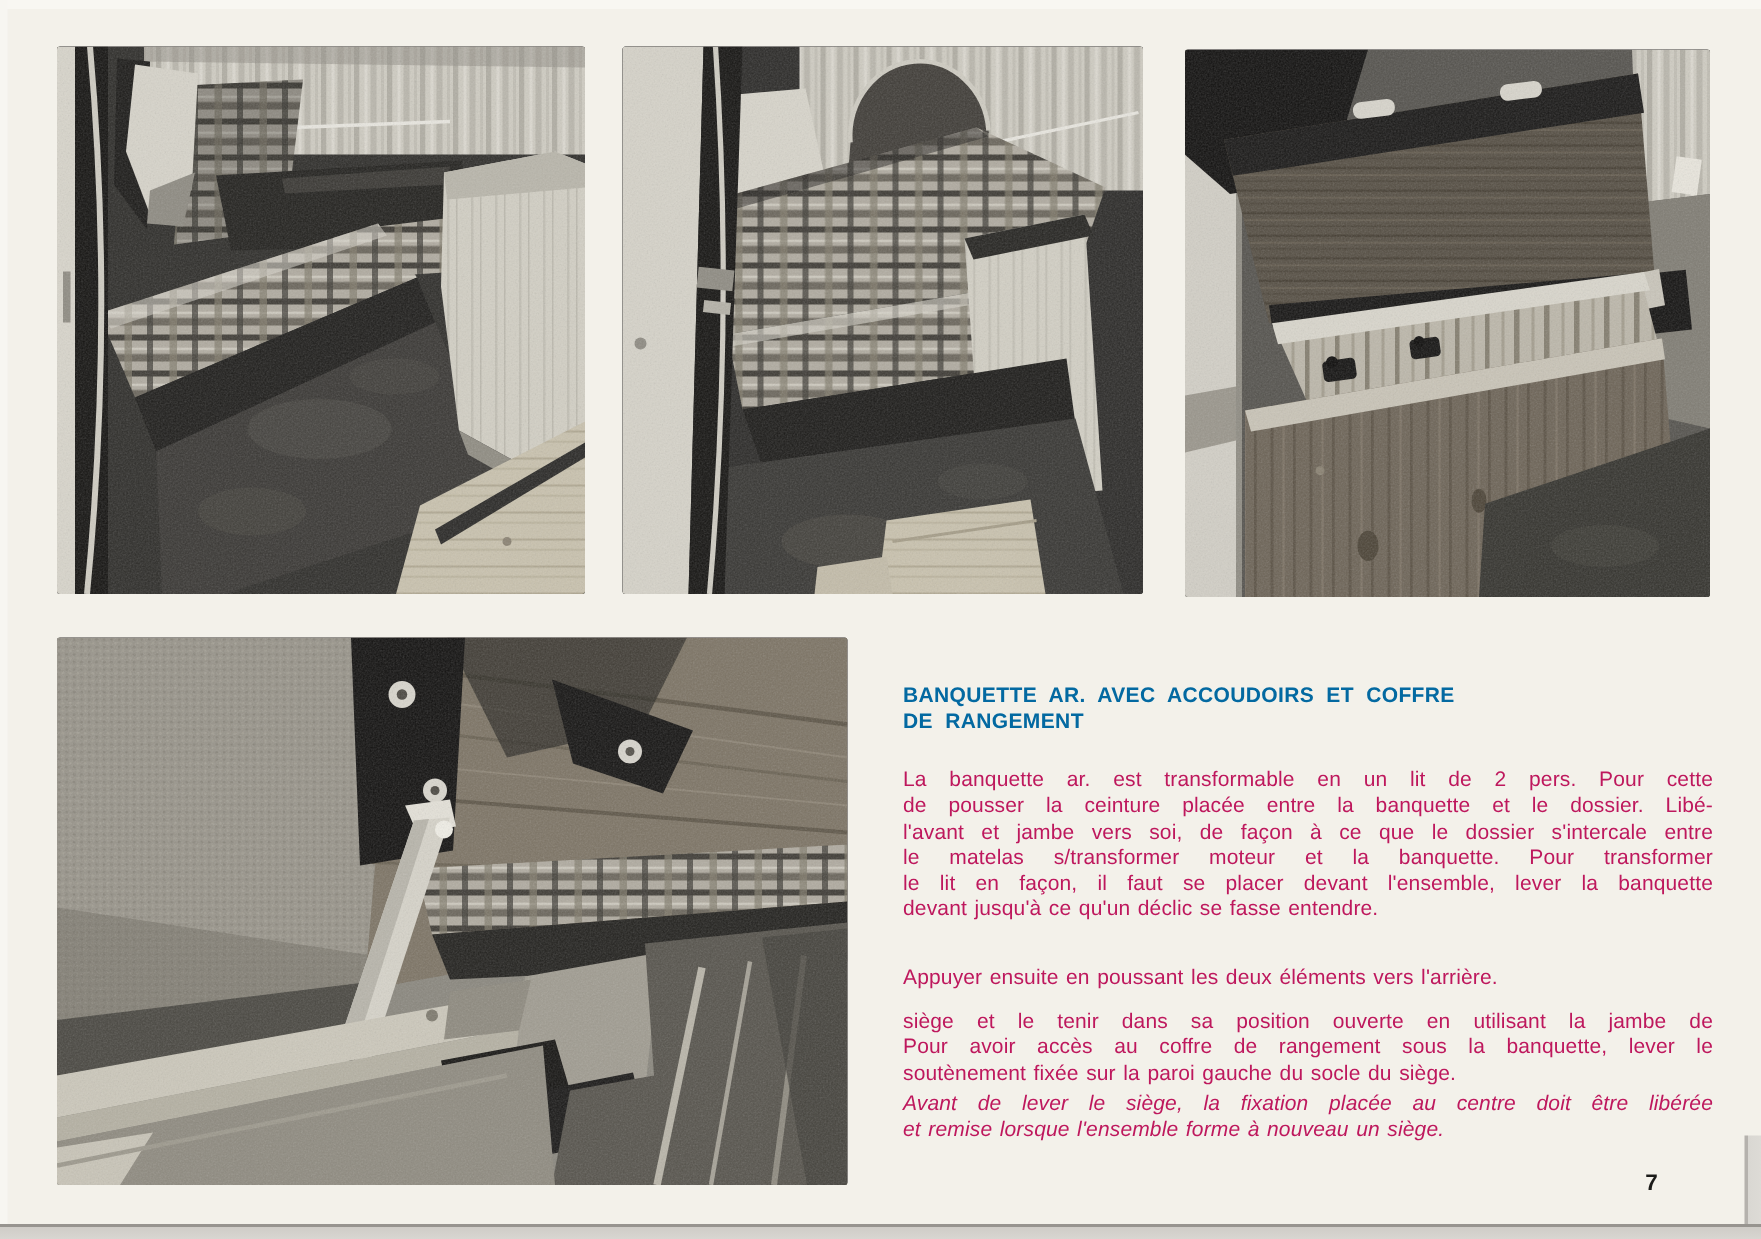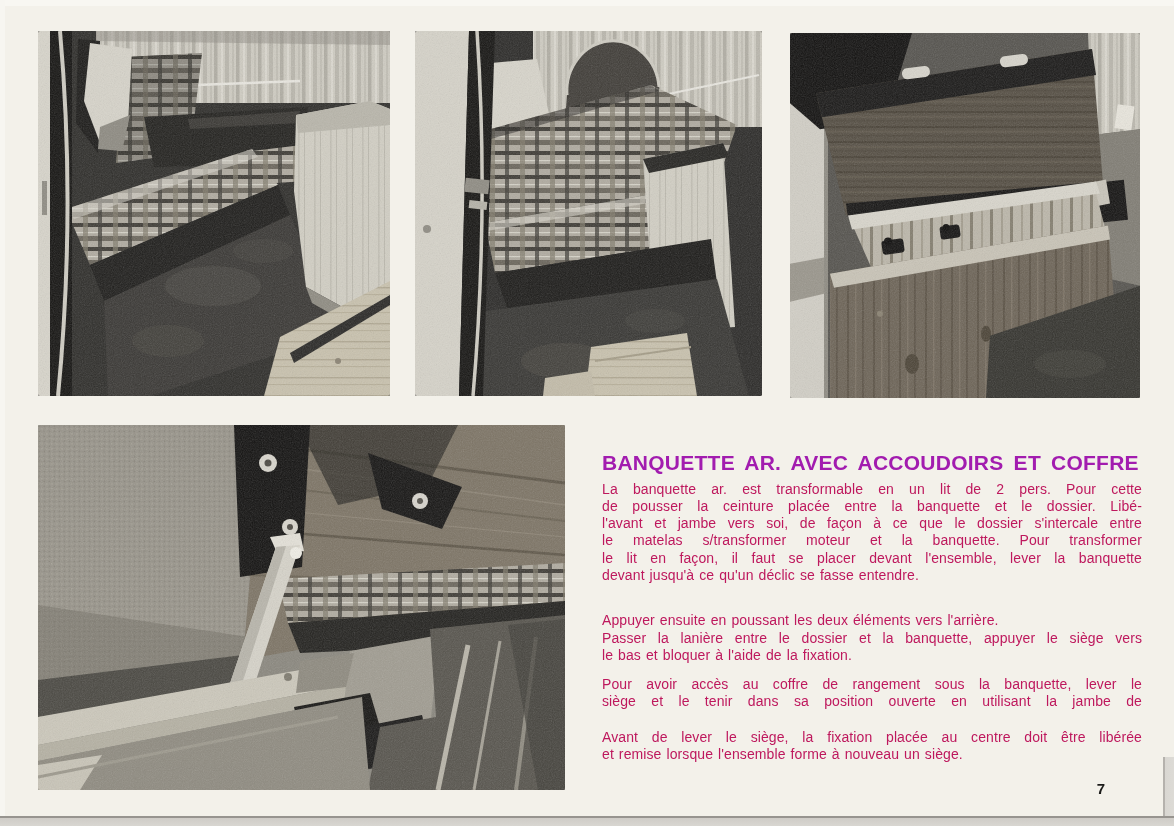--- a/index.html
+++ b/index.html
@@ -19,31 +19,31 @@
     background:linear-gradient(90deg,#b5b2ad 0,#b5b2ad 2px,#d9d7d2 2px,#dddbd6 100%);}
 
   .photo{position:absolute;overflow:hidden;border-radius:2px;background:#3a3936;}
   .photo svg{display:block;width:100%;height:100%;}
   .photo1{left:38px;top:31px;width:352px;height:365px;}
   .photo2{left:415px;top:31px;width:347px;height:365px;}
   .photo3{left:790px;top:33px;width:350px;height:365px;}
   .photo4{left:38px;top:425px;width:527px;height:365px;}
 
   .textcol{position:absolute;left:602px;top:455px;width:540px;}
-  .heading{margin:0 0 9px 0;font-size:21px;font-weight:bold;line-height:16.5px;
-    color:#a21caf;letter-spacing:.25px;word-spacing:4px;}
+  .heading{margin:0 0 23px 0;font-size:14px;font-weight:bold;line-height:16.5px;
+    color:#0369a1;letter-spacing:.25px;word-spacing:4px;}
   .heading span{display:block;}
   .para{font-size:14px;line-height:17.3px;letter-spacing:.1px;word-spacing:1px;color:#be185d;}
   .para .textline{text-align:justify;text-align-last:justify;}
   .para .textline.last{text-align-last:auto;}
   .p-a{margin-top:0;}
   .p-b{margin-top:28px;}
   .p-c{margin-top:0;}
   .p-d{margin-top:12px;}
-  .p-e{margin-top:18px;}
+  .p-e{margin-top:3px;font-style:italic;}
   .page-number{position:absolute;left:1086px;top:780px;width:30px;
     font-size:15px;font-weight:bold;color:#1b1b19;text-align:center;}
 </style>
 </head>
 <body>
 
 <svg width="0" height="0" style="position:absolute" aria-hidden="true">
   <defs>
     <pattern id="pat-plaid" width="30" height="24" patternUnits="userSpaceOnUse">
       <rect width="30" height="24" fill="#b0aba0"></rect>
@@ -330,39 +330,37 @@
         <polygon points="0,340 64,330 42,365 0,365" fill="#c9c5b8"></polygon>
         <line x1="0" y1="352" x2="300" y2="292" stroke="#9d998d" stroke-width="3"></line>
       </g>
       <rect width="527" height="365" filter="url(#grain)" opacity="0.5"></rect>
     </svg>
   </div>
 
   <div class="textcol">
     <h2 class="heading">
       <span>BANQUETTE AR. AVEC ACCOUDOIRS ET COFFRE</span>
+      <span>DE RANGEMENT</span>
     </h2>
     <div class="para p-a">
         <div class="textline">La banquette ar. est transformable en un lit de 2 pers. Pour cette</div>
         <div class="textline">de pousser la ceinture placée entre la banquette et le dossier. Libé-</div>
         <div class="textline">l'avant et jambe vers soi, de façon à ce que le dossier s'intercale entre</div>
         <div class="textline">le matelas s/transformer moteur et la banquette. Pour transformer</div>
         <div class="textline">le lit en façon, il faut se placer devant l'ensemble, lever la banquette</div>
         <div class="textline last">devant jusqu'à ce qu'un déclic se fasse entendre.</div>
       </div>
     <div class="para p-b">
         <div class="textline last">Appuyer ensuite en poussant les deux éléments vers l'arrière.</div>
       </div>
-    <div class="para p-c">
-        <div class="textline">Passer la lanière entre le dossier et la banquette, appuyer le siège vers</div>
-        <div class="textline last">le bas et bloquer à l'aide de la fixation.</div>
-      </div>
     <div class="para p-d">
+        <div class="textline">siège et le tenir dans sa position ouverte en utilisant la jambe de</div>
         <div class="textline">Pour avoir accès au coffre de rangement sous la banquette, lever le</div>
-        <div class="textline">siège et le tenir dans sa position ouverte en utilisant la jambe de</div>
+        <div class="textline last">soutènement fixée sur la paroi gauche du socle du siège.</div>
       </div>
     <div class="para p-e">
         <div class="textline">Avant de lever le siège, la fixation placée au centre doit être libérée</div>
         <div class="textline last">et remise lorsque l'ensemble forme à nouveau un siège.</div>
       </div>
   </div>
 
   <div class="page-number">7</div>
 
   <div class="edge-right-corner"></div>

